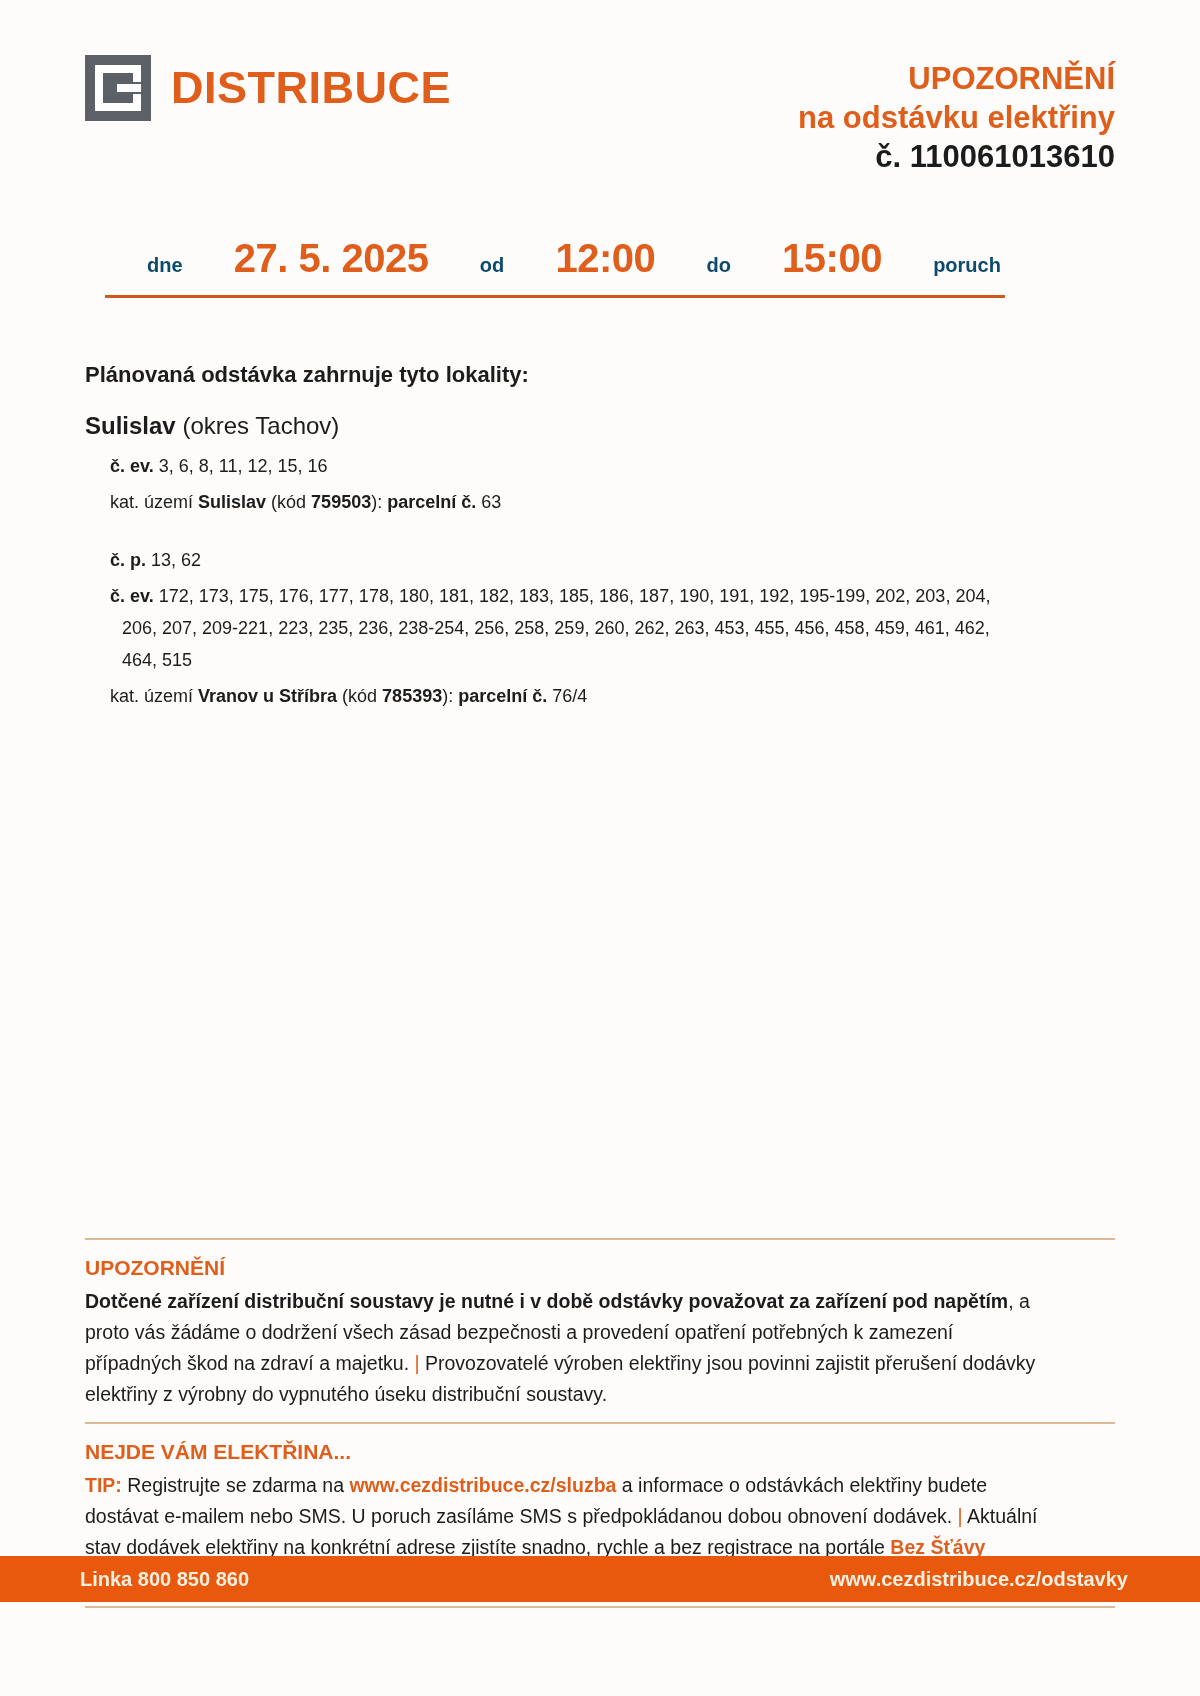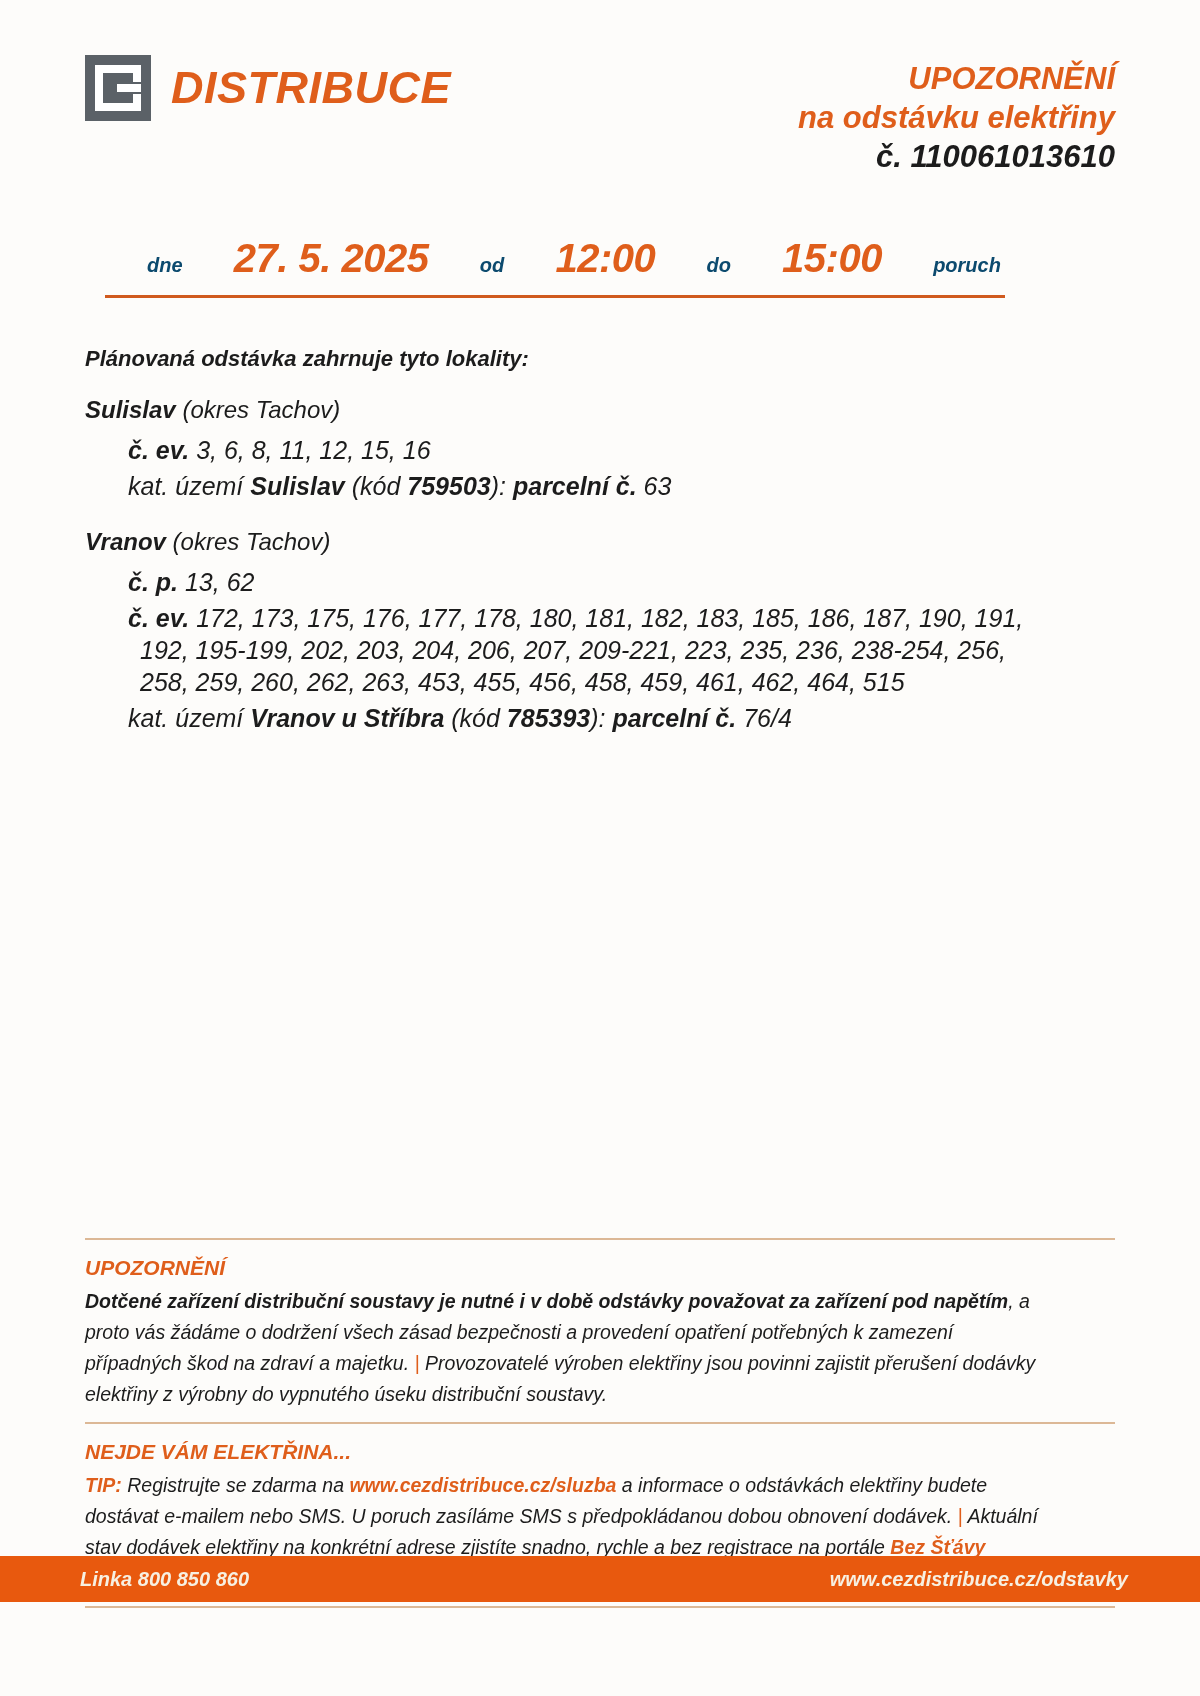--- a/index.html
+++ b/index.html
@@ -12,21 +12,21 @@
     --ink:#1C1C1C;
   }
   *{box-sizing:border-box;}
   html,body{margin:0;padding:0;}
   body{
     width:1200px;height:1696px;
     font-family:"Liberation Sans", sans-serif;
     color:var(--ink);
     background:#FDFCFA;
   }
-  .page{position:relative;width:1200px;height:1610px;overflow:hidden;background:#FDFCFA;font-style:italic;}
+  .page{position:relative;width:1200px;height:1610px;overflow:hidden;background:#FDFCFA;}
 
   
   .header{display:flex;justify-content:space-between;align-items:flex-start;padding:55px 85px 0 85px;}
   .logo{display:flex;align-items:center;gap:20px;}
   .logo-mark{position:relative;width:66px;height:66px;background:var(--logogray);flex:0 0 auto;}
   .logo-ring{position:absolute;inset:10px;border:8px solid #fff;}
   .logo-cut{position:absolute;top:27px;right:6px;width:22px;height:12px;background:var(--logogray);}
   .logo-bar{position:absolute;top:29px;right:10px;width:24px;height:8px;background:#fff;}
   .logo-text{color:var(--orange);font-size:45px;font-weight:700;letter-spacing:0.5px;line-height:66px;}
   .header-right{text-align:right;font-size:31px;font-weight:700;line-height:39px;margin-top:4px;}
@@ -38,25 +38,25 @@
     margin:60px 0 0 105px;width:900px;
     display:flex;align-items:baseline;justify-content:space-between;
     border-bottom:3px solid var(--daterule);
     padding:0 4px 14px 42px;
   }
   .schedule .lbl{font-size:20px;font-weight:700;color:#0c4a6e;text-align:center;}
   .schedule .big{font-size:40px;font-weight:700;color:var(--orange);letter-spacing:-0.5px;}
 
   
   .localities{padding:48px 85px 0 85px;}
-  .loc-heading{font-size:22px;font-weight:700;margin:0 0 24px 0;}
+  .loc-heading{font-size:22px;font-weight:700;margin:16px 0 24px 0;}
   .locality{margin:0 0 26px 0;}
   .city{font-size:24px;font-weight:400;margin:0 0 10px 0;}
   .city-name{font-weight:700;}
-  .detail{font-size:25px;line-height:32px;margin:0 0 4px 43px;}
+  .detail{font-size:18px;line-height:32px;margin:0 0 4px 25px;}
   .detail.hang{padding-left:12px;text-indent:-12px;max-width:905px;}
   .seg-b{font-weight:700;}
   .seg-o{color:var(--orange);}
   .seg-ob{color:var(--orange);font-weight:700;}
 
   
   .bottom{position:absolute;left:85px;width:1030px;top:1238px;}
   .rule{border:none;border-top:2px solid var(--rule);margin:0;}
   .sec-heading{color:var(--orange);font-size:21px;font-weight:700;margin:16px 0 6px 0;}
   .sec-para{font-size:19.5px;line-height:31px;margin:0 0 12px 0;max-width:960px;}
@@ -104,21 +104,20 @@
   <main class="localities">
     <h2 class="loc-heading">Plánovaná odstávka zahrnuje tyto lokality:</h2>
 
     <section class="locality">
       <h3 class="city"><span class="city-name">Sulislav</span><span class="city-suffix"> (okres Tachov)</span></h3>
       <p class="detail"><span class="seg-b">č. ev. </span><span class="seg-r">3, 6, 8, 11, 12, 15, 16</span></p>
       <p class="detail"><span class="seg-r">kat. území </span><span class="seg-b">Sulislav</span><span class="seg-r"> (kód </span><span class="seg-b">759503</span><span class="seg-r">): </span><span class="seg-b">parcelní č. </span><span class="seg-r">63</span></p>
     </section>
 
     <section class="locality">
-      <h3 class="city"><span class="city-name">Vranov</span><span class="city-suffix"> (okres Tachov)</span></h3>
       <p class="detail"><span class="seg-b">č. p. </span><span class="seg-r">13, 62</span></p>
       <p class="detail hang"><span class="seg-b">č. ev. </span><span class="seg-r">172, 173, 175, 176, 177, 178, 180, 181, 182, 183, 185, 186, 187, 190, 191, 192, 195-199, 202, 203, 204, 206, 207, 209-221, 223, 235, 236, 238-254, 256, 258, 259, 260, 262, 263, 453, 455, 456, 458, 459, 461, 462, 464, 515</span></p>
       <p class="detail"><span class="seg-r">kat. území </span><span class="seg-b">Vranov u Stříbra</span><span class="seg-r"> (kód </span><span class="seg-b">785393</span><span class="seg-r">): </span><span class="seg-b">parcelní č. </span><span class="seg-r">76/4</span></p>
     </section>
   </main>
 
   <div class="bottom">
     <hr class="rule">
     <h4 class="sec-heading">UPOZORNĚNÍ</h4>
     <p class="sec-para"><span class="seg-b">Dotčené zařízení distribuční soustavy je nutné i v době odstávky považovat za zařízení pod napětím</span><span class="seg-r">, a proto vás žádáme o dodržení všech zásad bezpečnosti a provedení opatření potřebných k zamezení případných škod na zdraví a majetku. </span><span class="seg-o">|</span><span class="seg-r"> Provozovatelé výroben elektřiny jsou povinni zajistit přerušení dodávky elektřiny z výrobny do vypnutého úseku distribuční soustavy.</span></p>

